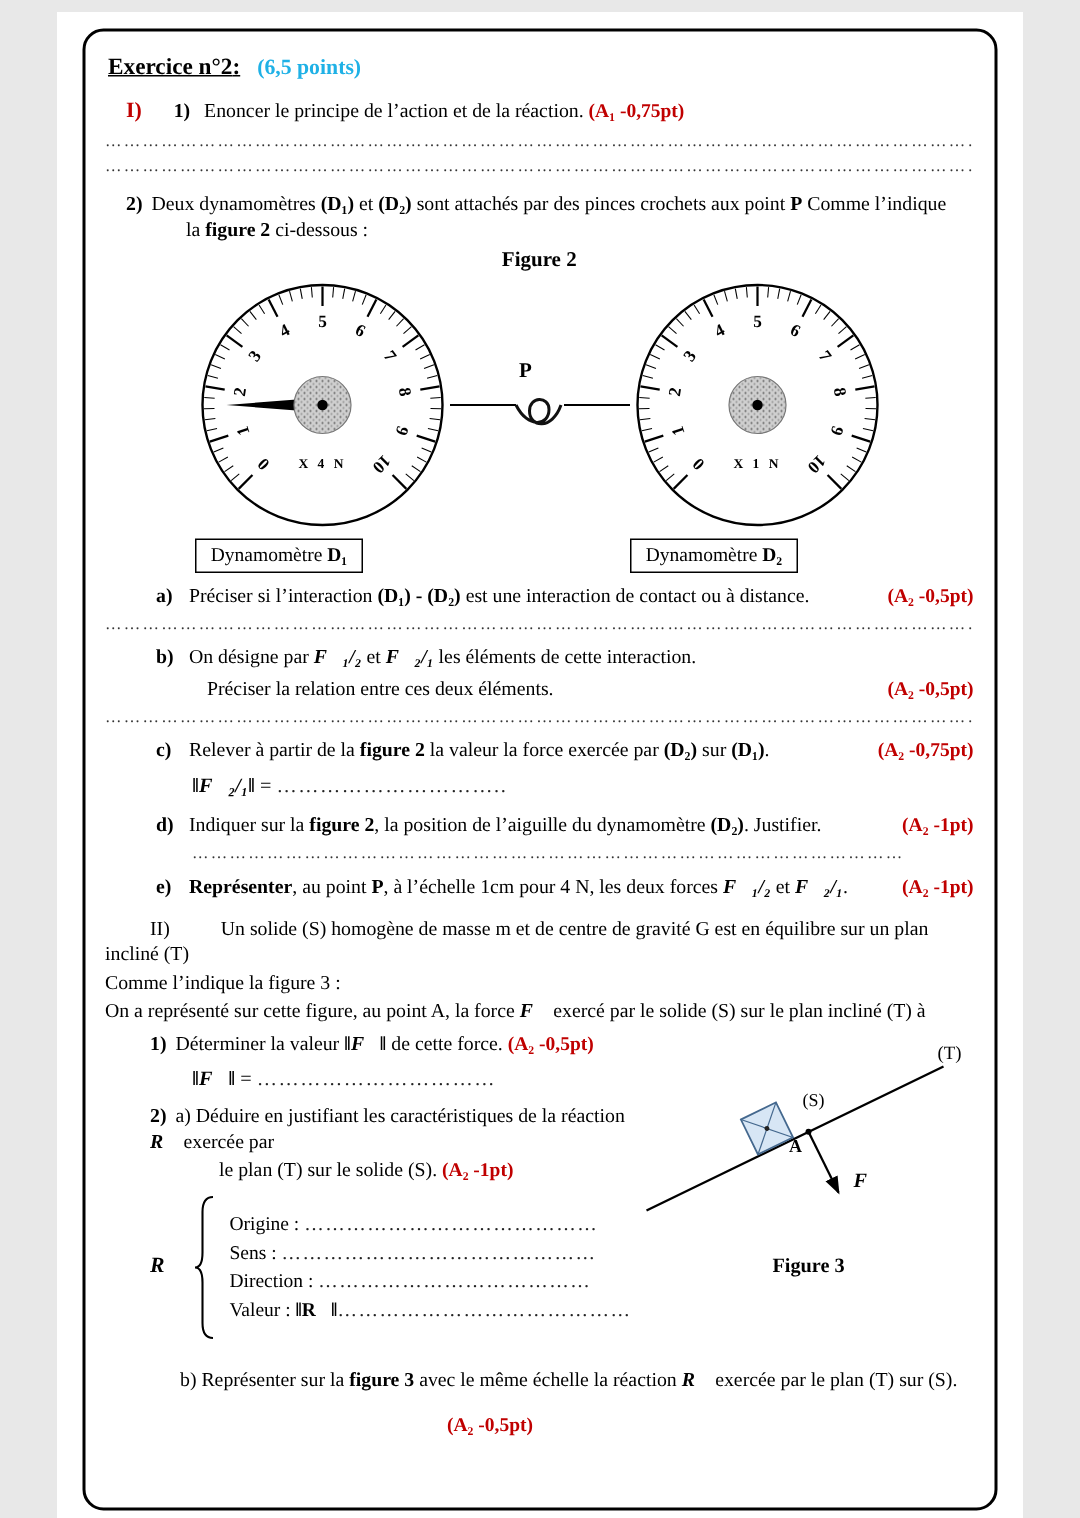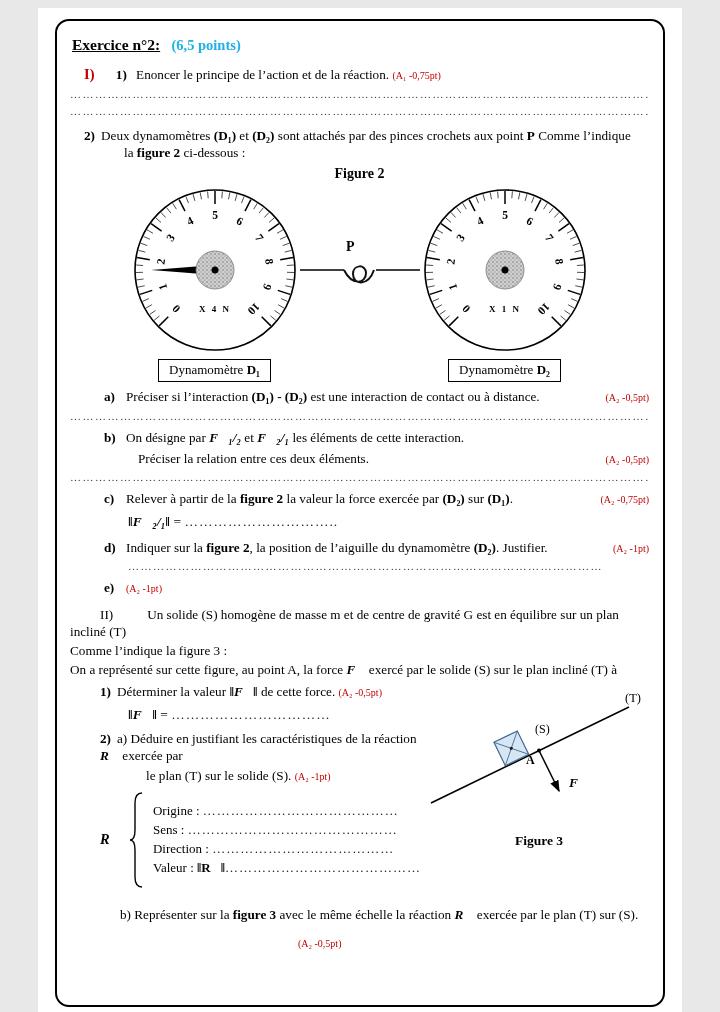--- a/index.html
+++ b/index.html
@@ -8,36 +8,36 @@
 
   .title-line{margin:2px 0 10px 2px;}
   .title-u{text-decoration:underline;}
   .title{font-weight:bold;font-size:15.5px;}
   .points{color:#1fb1e6;font-weight:bold;font-size:14.5px;margin-left:8px;}
 
   .red{color:#c00000;}
   .roman{font-weight:bold;font-size:14.5px;margin:0 18px 0 14px;}
   .roman2{margin:0 34px 0 30px;}
   .num{font-weight:bold;margin-right:6px;}
-  .grade{color:#c00000;font-weight:normal;font-size:10px;white-space:nowrap;}
+  .grade{color:#c00000;font-weight:bold;font-size:13px;white-space:nowrap;}
   .b{font-weight:bold;}
   .vec{font-weight:bold;font-style:italic;}
   .l{margin:2px 0;}
 
   .dotline{white-space:nowrap;overflow:hidden;color:#333;font-size:11px;letter-spacing:1.5px;line-height:17px;}
   .dots-inline{letter-spacing:1px;color:#222;}
 
   .q2block{margin:7px 0 2px 14px;}
   .q2-l2{margin-left:40px;}
 
   .fig2{margin:4px 0 6px;}
   .fig2-title{text-align:center;font-size:14px;font-weight:bold;margin-bottom:2px;}
   .fig2-row{display:flex;justify-content:center;align-items:center;}
   .fig2-boxes{display:flex;justify-content:center;margin-top:4px;}
-  .boxcell{width:170px;display:flex;justify-content:center;}
+  .boxcell{width:170px;display:flex;}
   .boxspacer{width:120px;}
   .dynbox{border:1.4px solid #000;padding:2px 10px;font-size:13px;background:#fff;}
 
   .qrow{display:flex;align-items:baseline;margin:4px 0 2px 34px;}
   .lab{font-weight:bold;width:22px;flex:none;}
   .flex1{flex:1;padding-right:24px;}
   .b2-line{padding-left:34px;}
   .valline{margin:6px 0 8px 58px;font-size:13.5px;}
   .dl-d{margin:1px 46px 3px 58px;}
 
@@ -289,20 +289,21 @@
 
   <div class="qrow">
     <span class="lab">d)</span>
     <span class="flex1"><span>Indiquer sur la </span><span class="b">figure 2</span><span>, la position de l’aiguille du dynamomètre </span><span class="b">(D₂)</span><span>. Justifier.</span></span>
     <span class="grade">(A₂ -1pt)</span>
   </div>
   <div class="dotline dl-d">……………………………………………………………………………………………………………………………………………………………………………………</div>
 
   <div class="qrow">
     <span class="lab">e)</span>
+    <span class="flex1"><span class="b">Représenter</span><span>, au point </span><span class="b">P</span><span>, à l’échelle 1cm pour 4 N, les deux forces </span><span class="vec">F⃗₁/₂</span><span> et </span><span class="vec">F⃗₂/₁</span><span>.</span></span>
     <span class="grade">(A₂ -1pt)</span>
   </div>
 
   <div class="sec2">
     <div class="l">
       <span class="roman2">II)</span><span>Un solide (S) homogène de masse m et de centre de gravité G est en équilibre sur un plan incliné (T)</span>
     </div>
     <div class="l">Comme l’indique la figure 3 :</div>
     <div class="l">
       <span>On a représenté sur cette figure, au point A, la force </span><span class="vec">F⃗</span><span> exercé par le solide (S) sur le plan incliné (T) à</span>

